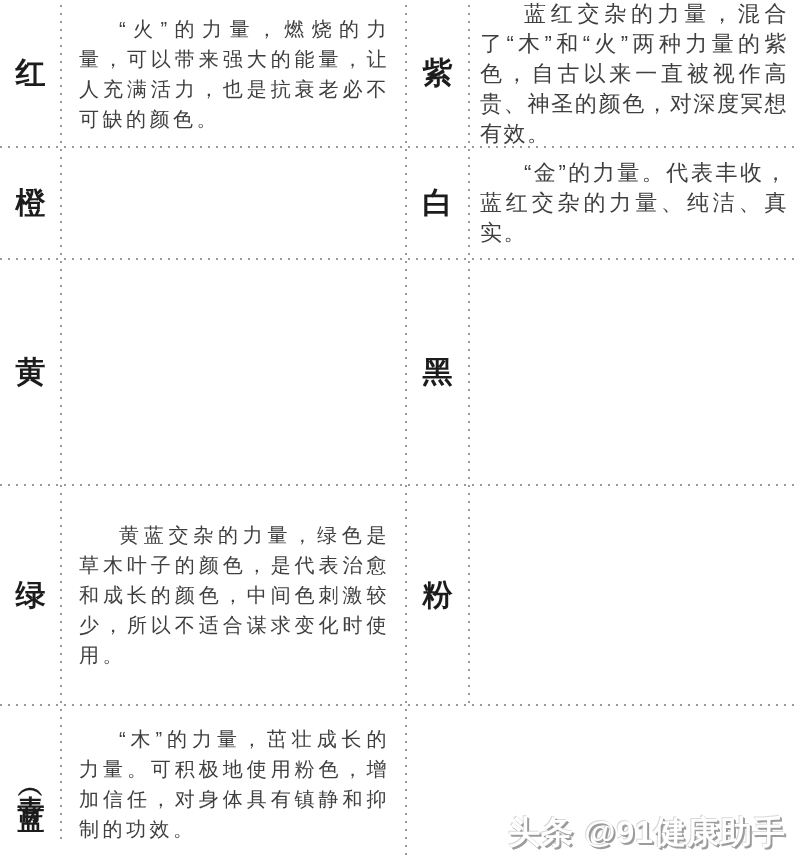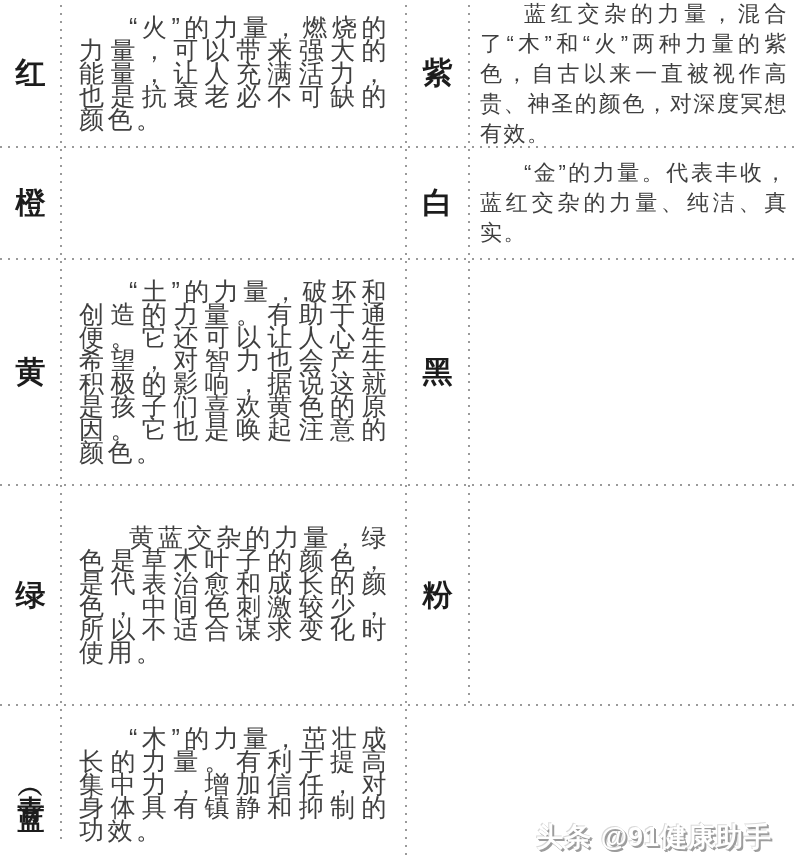--- a/index.html
+++ b/index.html
@@ -44,45 +44,45 @@
     letter-spacing: 5px;
   }
   .text-cell p {
     margin: 0;
     text-indent: 2em;
     text-align: justify;
     color: #3f3f3f;
   }
   .text-cell.left-col { padding: 0 16px 0 18px; }
   .text-cell.left-col p {
-    font-size: 25px;
-    line-height: 23px;
+    font-size: 20px;
+    line-height: 30px;
     letter-spacing: 3.5px;
   }
   .text-cell.right-col { padding: 0 8px 0 11px; }
   .text-cell.right-col p {
     font-size: 22px;
     line-height: 30px;
     letter-spacing: 1.5px;
   }
   
   .lab-l { left: 0; width: 61px; }
   .txt-l { left: 61px; width: 345px; }
   .lab-r { left: 406px; width: 63px; }
   .txt-r { left: 469px; width: 327px; }
   .row1 { top: 0; height: 147px; }
   .row2 { top: 147px; height: 112px; }
   .row3 { top: 259px; height: 226px; }
   .row4 { top: 485px; height: 220px; }
   .row5 { top: 705px; height: 158px; }
   .watermark {
     position: absolute;
-    right: 24px;
+    right: 10px;
     bottom: 8px;
-    font-size: 27px;
+    font-size: 32px;
     font-weight: bold;
     letter-spacing: 1px;
     color: #ffffff;
     text-shadow:
       2px 2px 0 #9c9c9c,
       1px 1px 0 #a8a8a8,
       -1px -1px 0 #d9d9d9;
   }
 </style>
 </head>
@@ -102,28 +102,25 @@
   <div class="cell label-cell lab-l row4">
     <span>绿</span>
   </div>
   <div class="cell label-cell vertical lab-l row5">
     <span>青（蓝）</span>
   </div>
 
   <div class="cell text-cell left-col txt-l row1">
     <p>“火”的力量，燃烧的力量，可以带来强大的能量，让人充满活力，也是抗衰老必不可缺的颜色。</p>
   </div>
-  <div class="cell text-cell left-col txt-l row3">
-    <p>“土”的力量，破坏和创造的力量。有助于通便。它还可以让人心生希望，对智力也会产生积极的影响，据说这就是孩子们喜欢黄色的原因。它也是唤起注意的颜色。</p>
-  </div>
   <div class="cell text-cell left-col txt-l row4">
     <p>黄蓝交杂的力量，绿色是草木叶子的颜色，是代表治愈和成长的颜色，中间色刺激较少，所以不适合谋求变化时使用。</p>
   </div>
   <div class="cell text-cell left-col txt-l row5">
-    <p>“木”的力量，茁壮成长的力量。有利于提高集中力，增加信任，对身体具有镇静和抑制的功效。</p>
+    <p>“木”的力量，茁壮成长的力量。可积极地使用粉色，增加信任，对身体具有镇静和抑制的功效。</p>
   </div>
 
   <div class="cell label-cell lab-r row1">
     <span>紫</span>
   </div>
   <div class="cell label-cell lab-r row2">
     <span>白</span>
   </div>
   <div class="cell label-cell lab-r row3">
     <span>黑</span>

